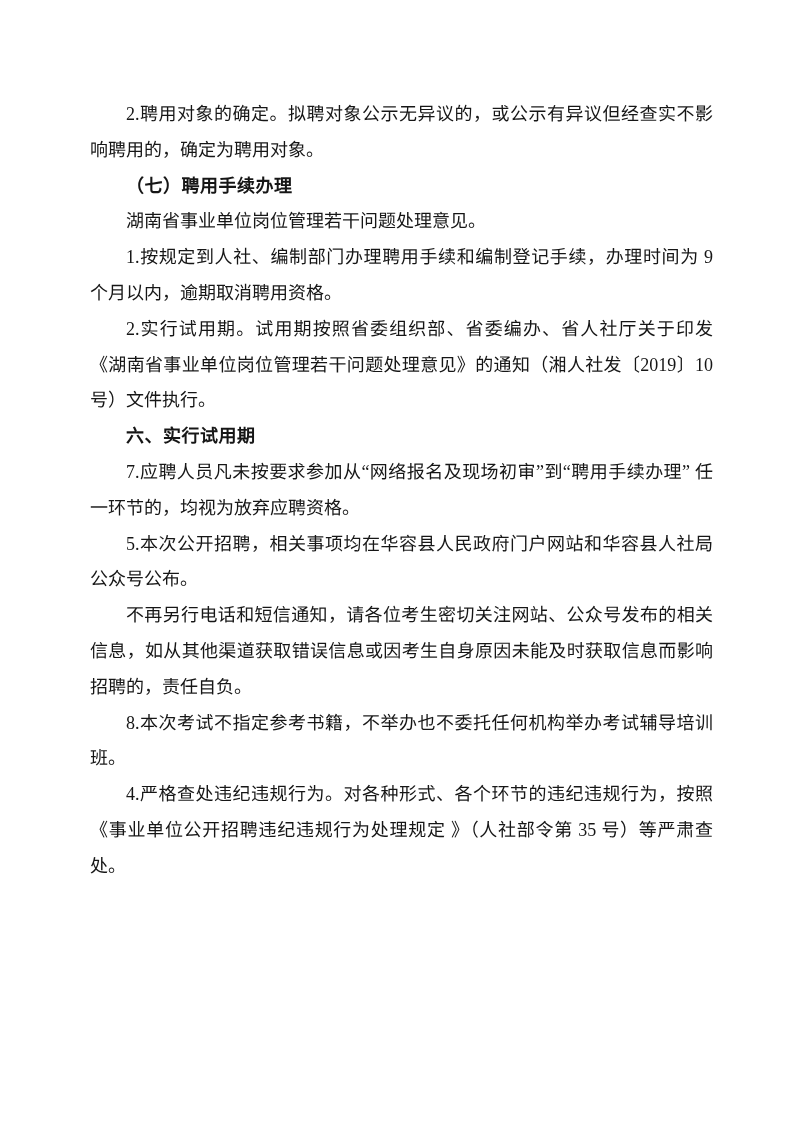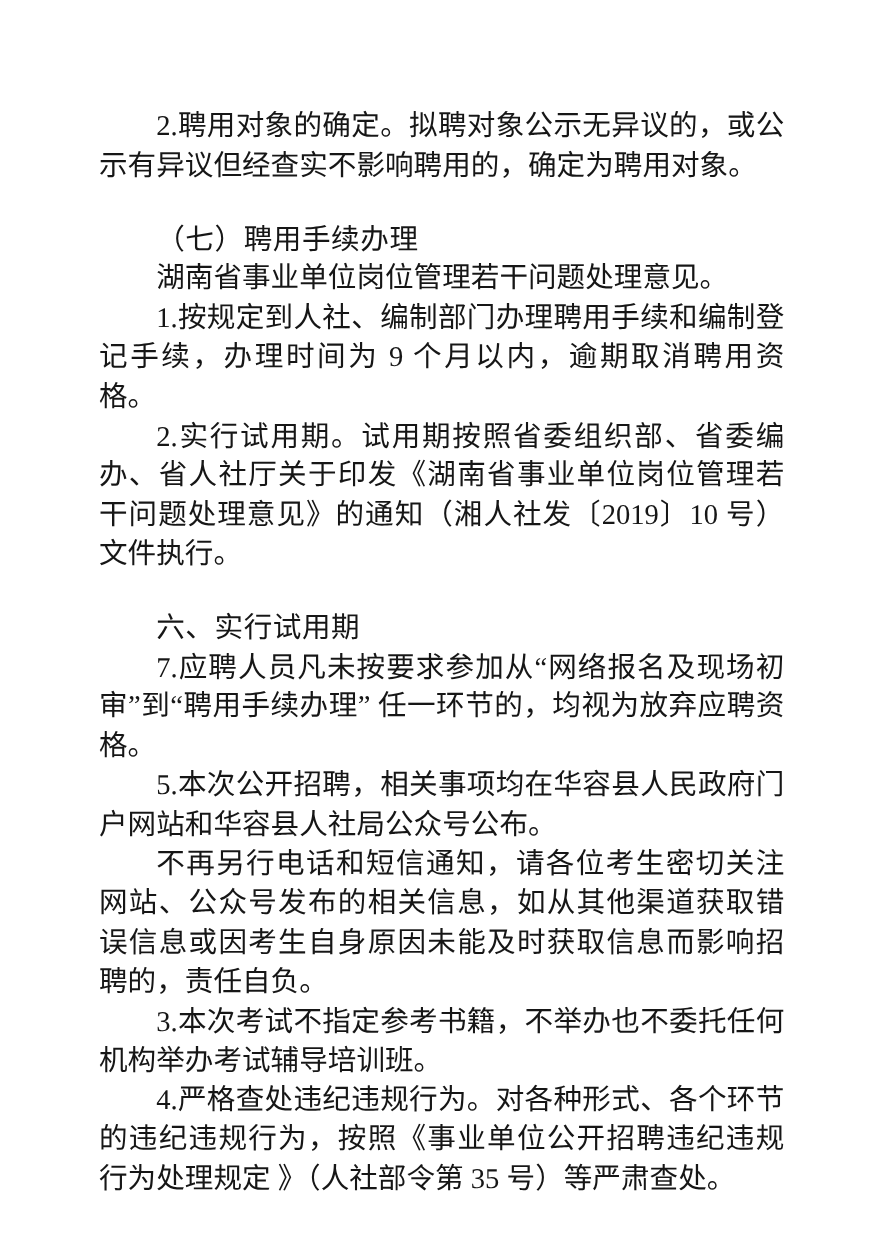--- a/index.html
+++ b/index.html
@@ -13,47 +13,46 @@
     height: 1122px;
     background: #ffffff;
     overflow: hidden;
     box-sizing: border-box;
   }
   .doc-body {
     box-sizing: border-box;
     width: 100%;
     padding: 97px 80px 0 90px;
     font-family: "Liberation Serif", "DejaVu Serif", serif;
-    font-size: 26px;
+    font-size: 18px;
     line-height: 35.8px;
     color: #161616;
     text-align: justify;
   }
   .para {
     margin: 0;
     text-indent: 2em;
     word-break: break-all;
   }
   .para.heading {
     font-family: "Liberation Sans", "DejaVu Sans", sans-serif;
-    font-weight: 400;
+    font-weight: 700;
     letter-spacing: 0.5px;
-    margin-top: 31px;
   }
 </style>
 </head>
 <body>
 
 <div class="page" style="background: rgb(255, 255, 255);">
   <div class="doc-body" style="color: rgb(22, 22, 22);">
       <p class="para">2.聘用对象的确定。拟聘对象公示无异议的，或公示有异议但经查实不影响聘用的，确定为聘用对象。</p>
       <p class="para heading">（七）聘用手续办理</p>
       <p class="para">湖南省事业单位岗位管理若干问题处理意见。</p>
       <p class="para">1.按规定到人社、编制部门办理聘用手续和编制登记手续，办理时间为 9 个月以内，逾期取消聘用资格。</p>
       <p class="para">2.实行试用期。试用期按照省委组织部、省委编办、省人社厅关于印发《湖南省事业单位岗位管理若干问题处理意见》的通知（湘人社发〔2019〕10 号）文件执行。</p>
       <p class="para heading">六、实行试用期</p>
       <p class="para">7.应聘人员凡未按要求参加从“网络报名及现场初审”到“聘用手续办理” 任一环节的，均视为放弃应聘资格。</p>
       <p class="para">5.本次公开招聘，相关事项均在华容县人民政府门户网站和华容县人社局公众号公布。</p>
       <p class="para">不再另行电话和短信通知，请各位考生密切关注网站、公众号发布的相关信息，如从其他渠道获取错误信息或因考生自身原因未能及时获取信息而影响招聘的，责任自负。</p>
-      <p class="para">3.本次考试不指定参考书籍，不举办也不委托任何机构举办考试辅导培训班。</p>
+      <p class="para">8.本次考试不指定参考书籍，不举办也不委托任何机构举办考试辅导培训班。</p>
       <p class="para">4.严格查处违纪违规行为。对各种形式、各个环节的违纪违规行为，按照《事业单位公开招聘违纪违规行为处理规定 》（人社部令第 35 号）等严肃查处。</p>
     </div>
 </div>
 
 </body></html>

